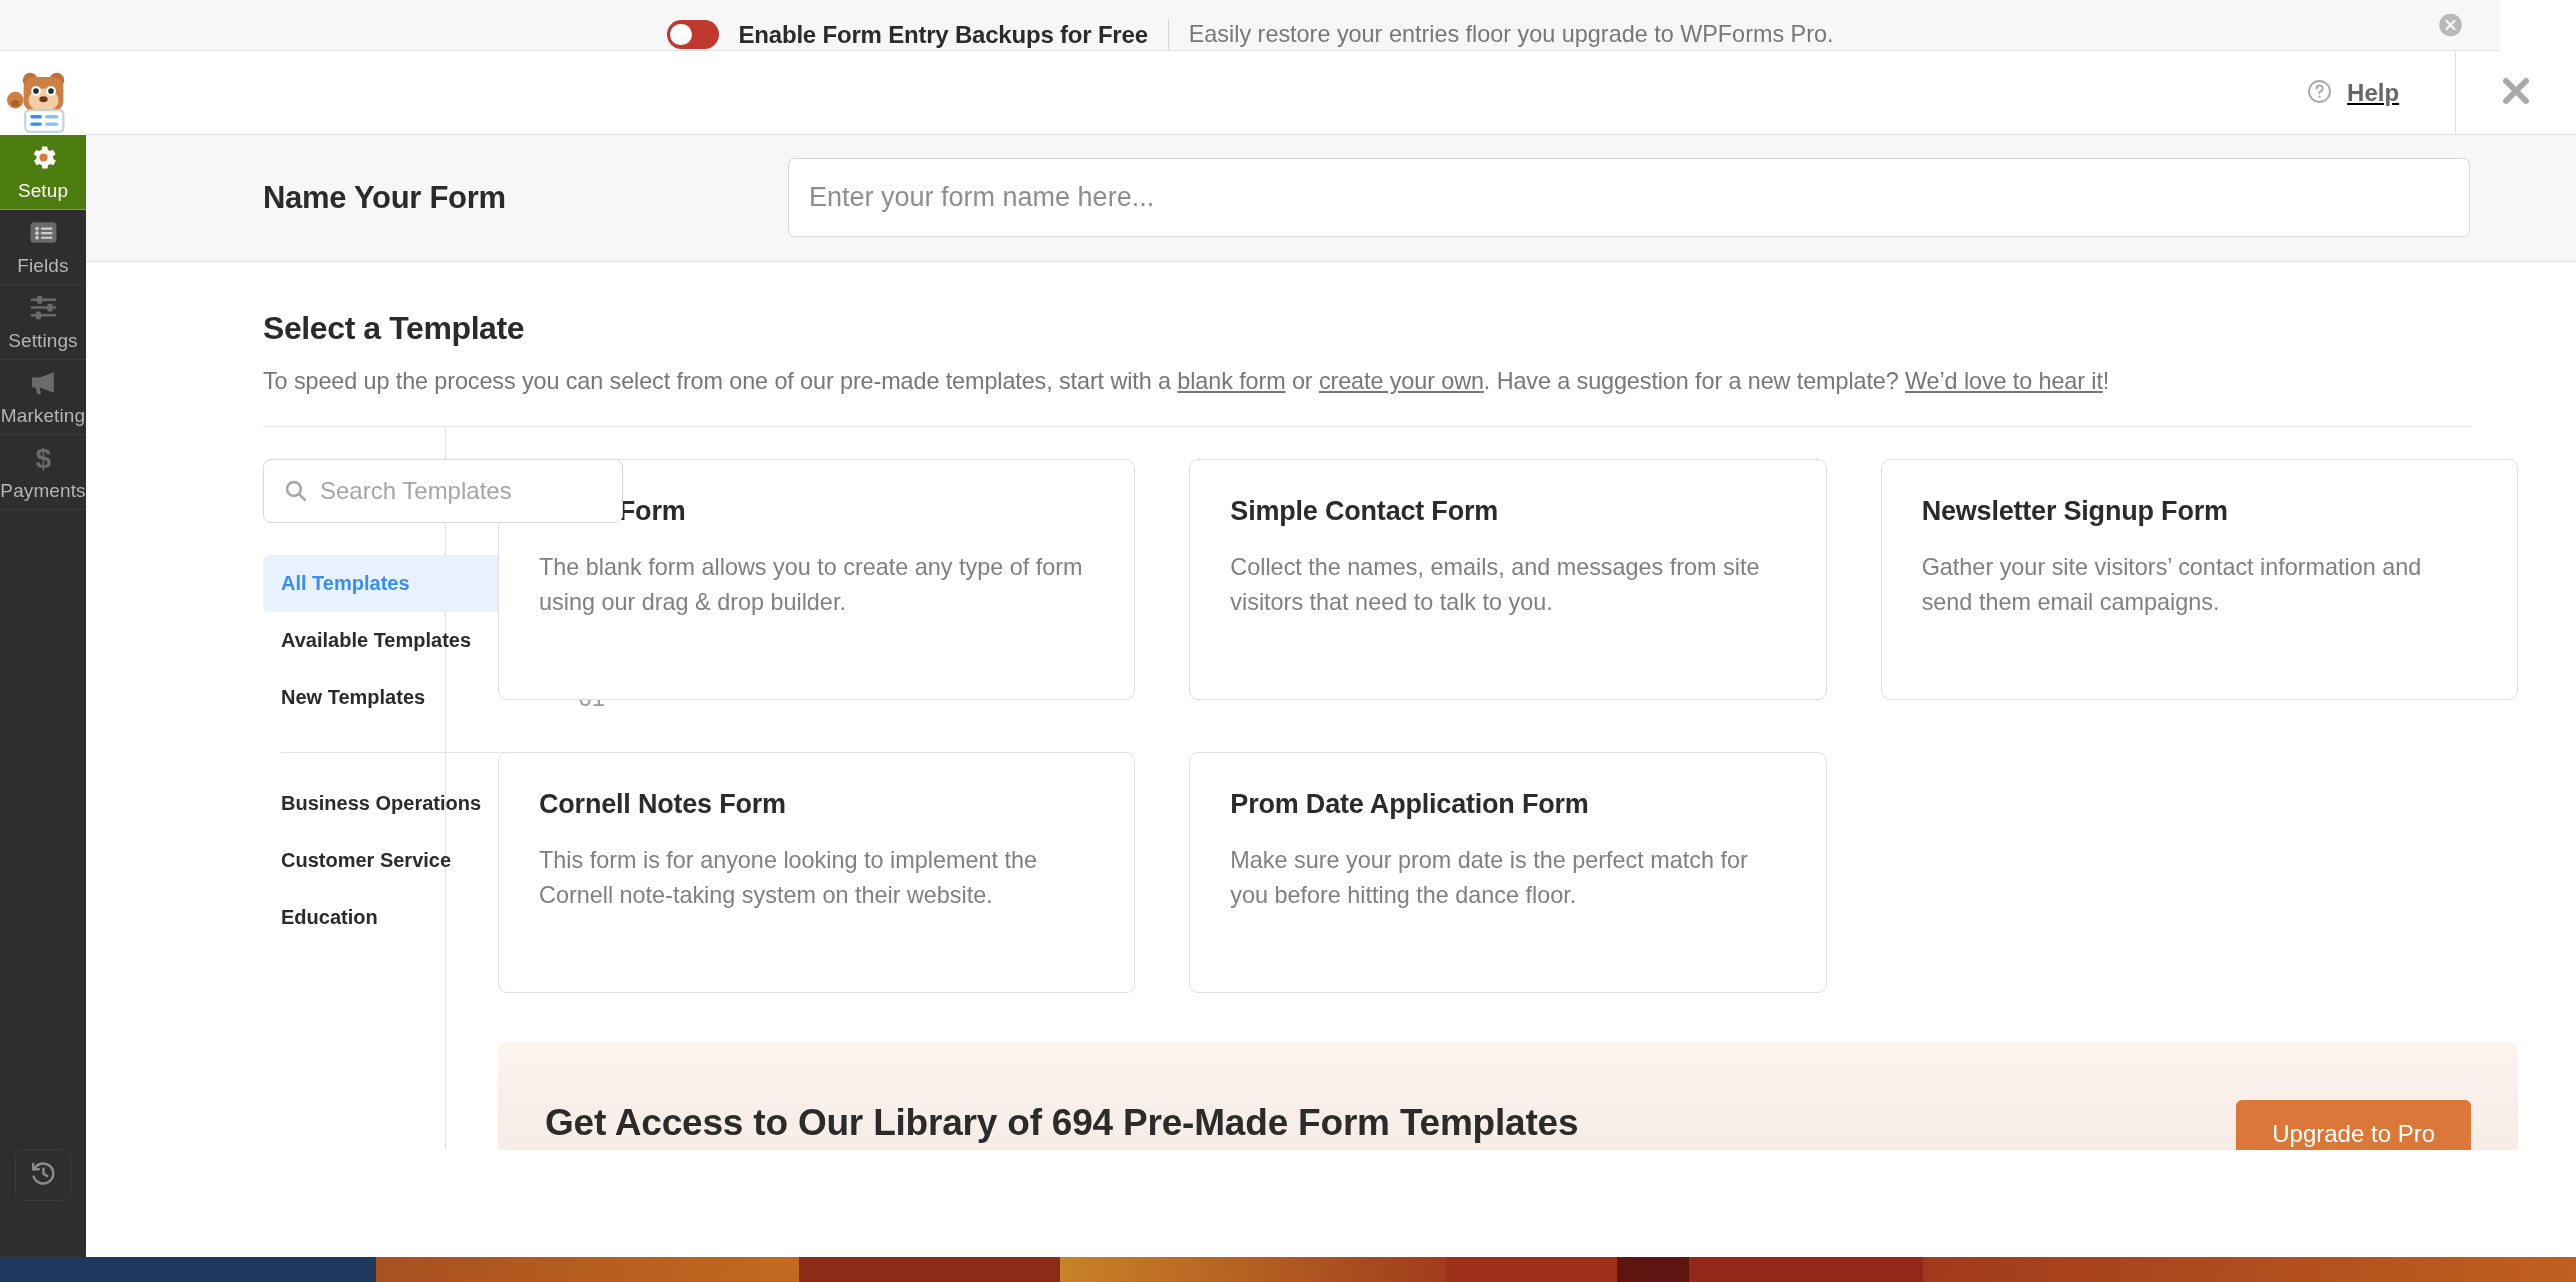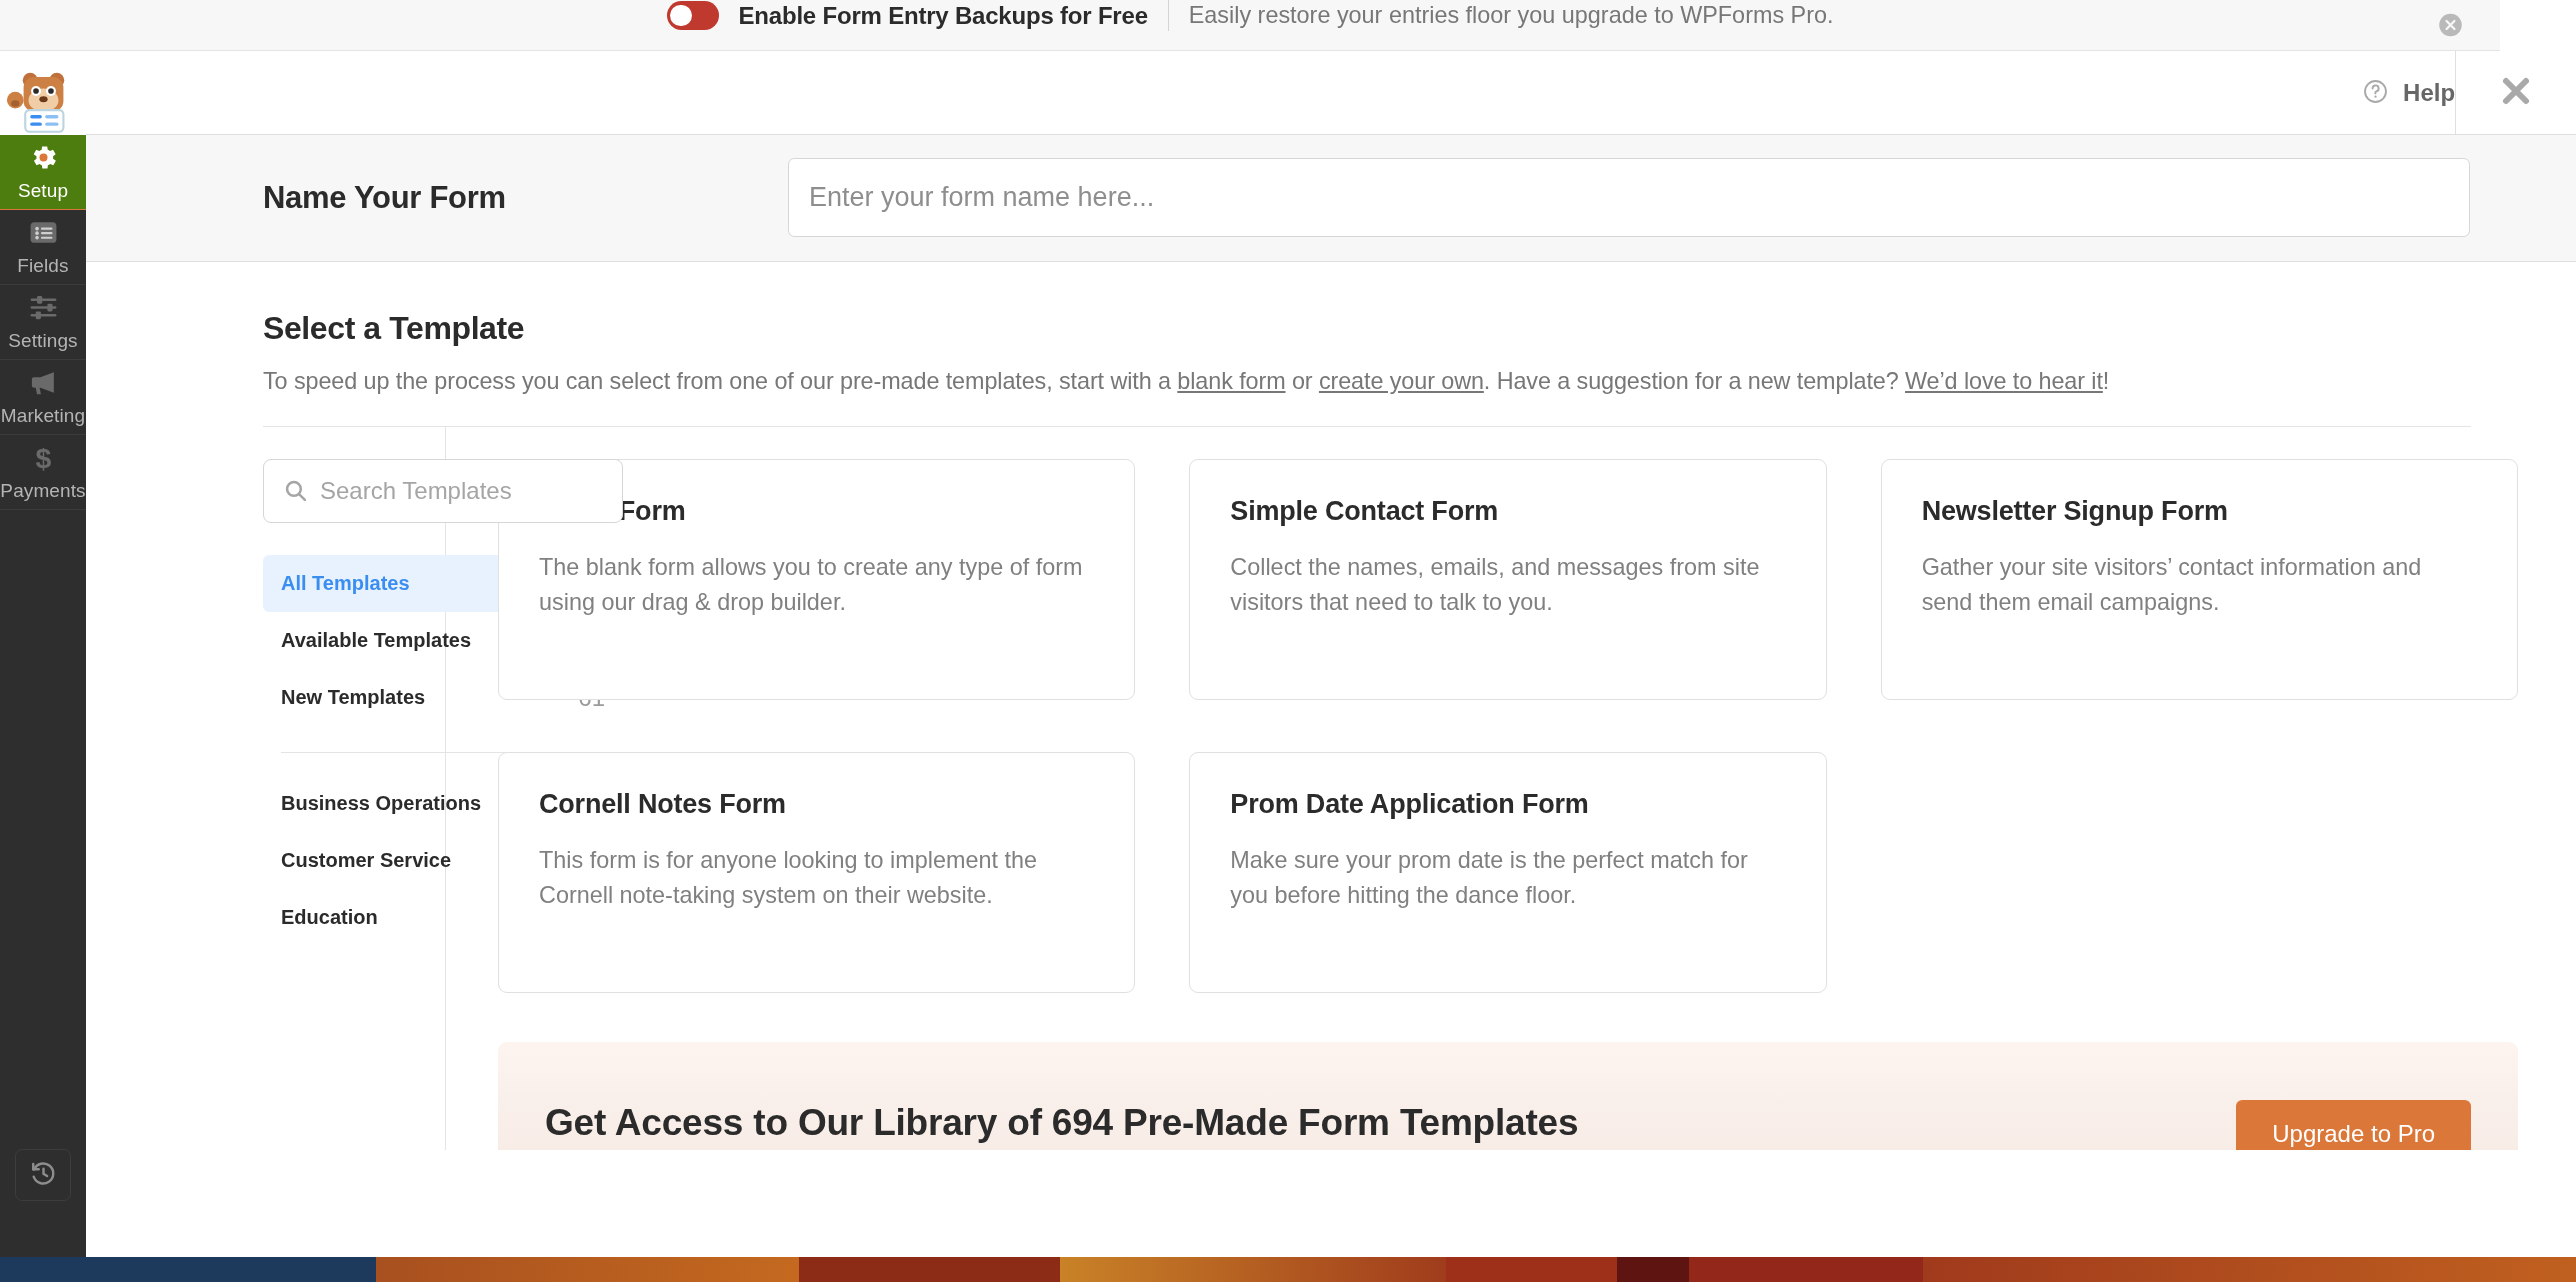--- a/index.html
+++ b/index.html
@@ -9,21 +9,21 @@
     background: #ffffff;
     overflow: hidden;
   }
 
   
   .notice-bar {
     position: absolute; top: 0; left: 0;
     width: 2500px; height: 51px;
     background: #f7f7f7;
     border-bottom: 0.9px solid #e4e4e4;
-    display: flex; align-items: flex-start; justify-content: center;
+    display: flex; align-items: flex-end; justify-content: center;
     z-index: 40;
   }
   .notice-inner { display: flex; align-items: center; gap: 20px; }
   .toggle-pill {
     width: 52px; height: 29px; border-radius: 14.4px;
     background: #c0392f; position: relative; flex: none;
     cursor: pointer;
   }
   .toggle-knob {
     position: absolute; top: 3.6px; left: 3.6px;
@@ -82,21 +82,21 @@
   }
   .builder-topbar {
     position: relative;
     height: 84px; width: 2490px;
     background: #ffffff;
     border-bottom: 0.9px solid #e0e0e0;
     display: flex; align-items: center; justify-content: flex-end;
   }
   .help-btn {
     display: flex; align-items: center; gap: 14.4px;
-    cursor: pointer;
+    margin-right: 56px; cursor: pointer; text-decoration: underline;
   }
   .help-label { font-size: 24px; font-weight: bold; color: #676767; }
   .topbar-sep {
     width: 0.9px; height: 84px; background: #e0e0e0;
   }
   .close-x {
     width: 120px; height: 84px;
     display: flex; align-items: center; justify-content: center;
     cursor: pointer;
   }

